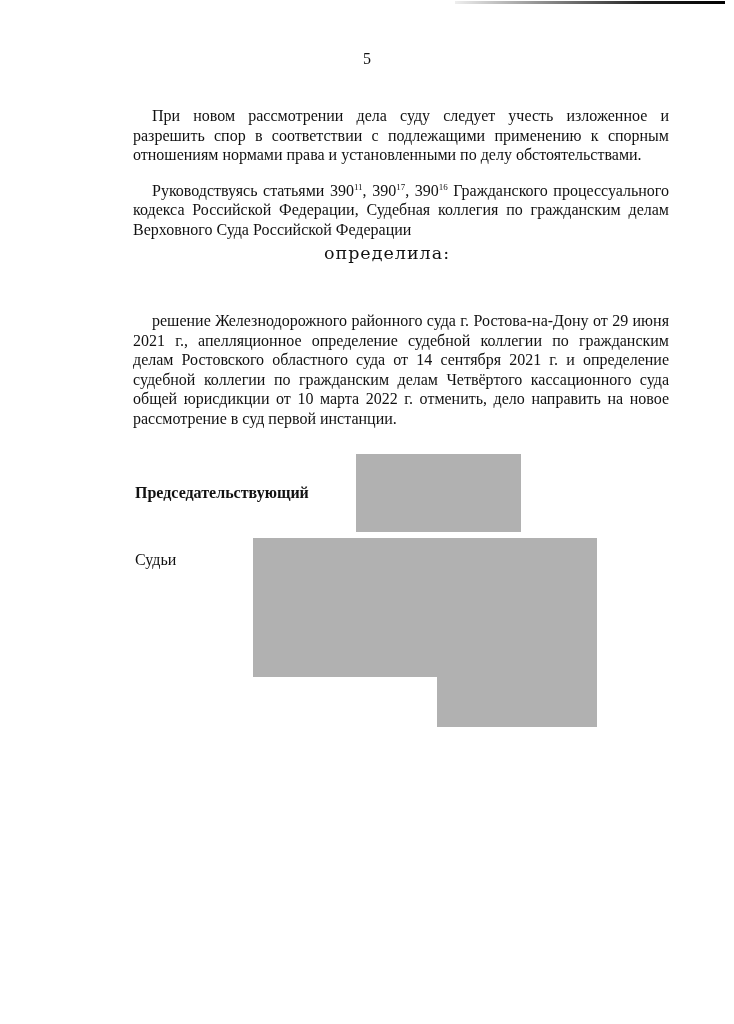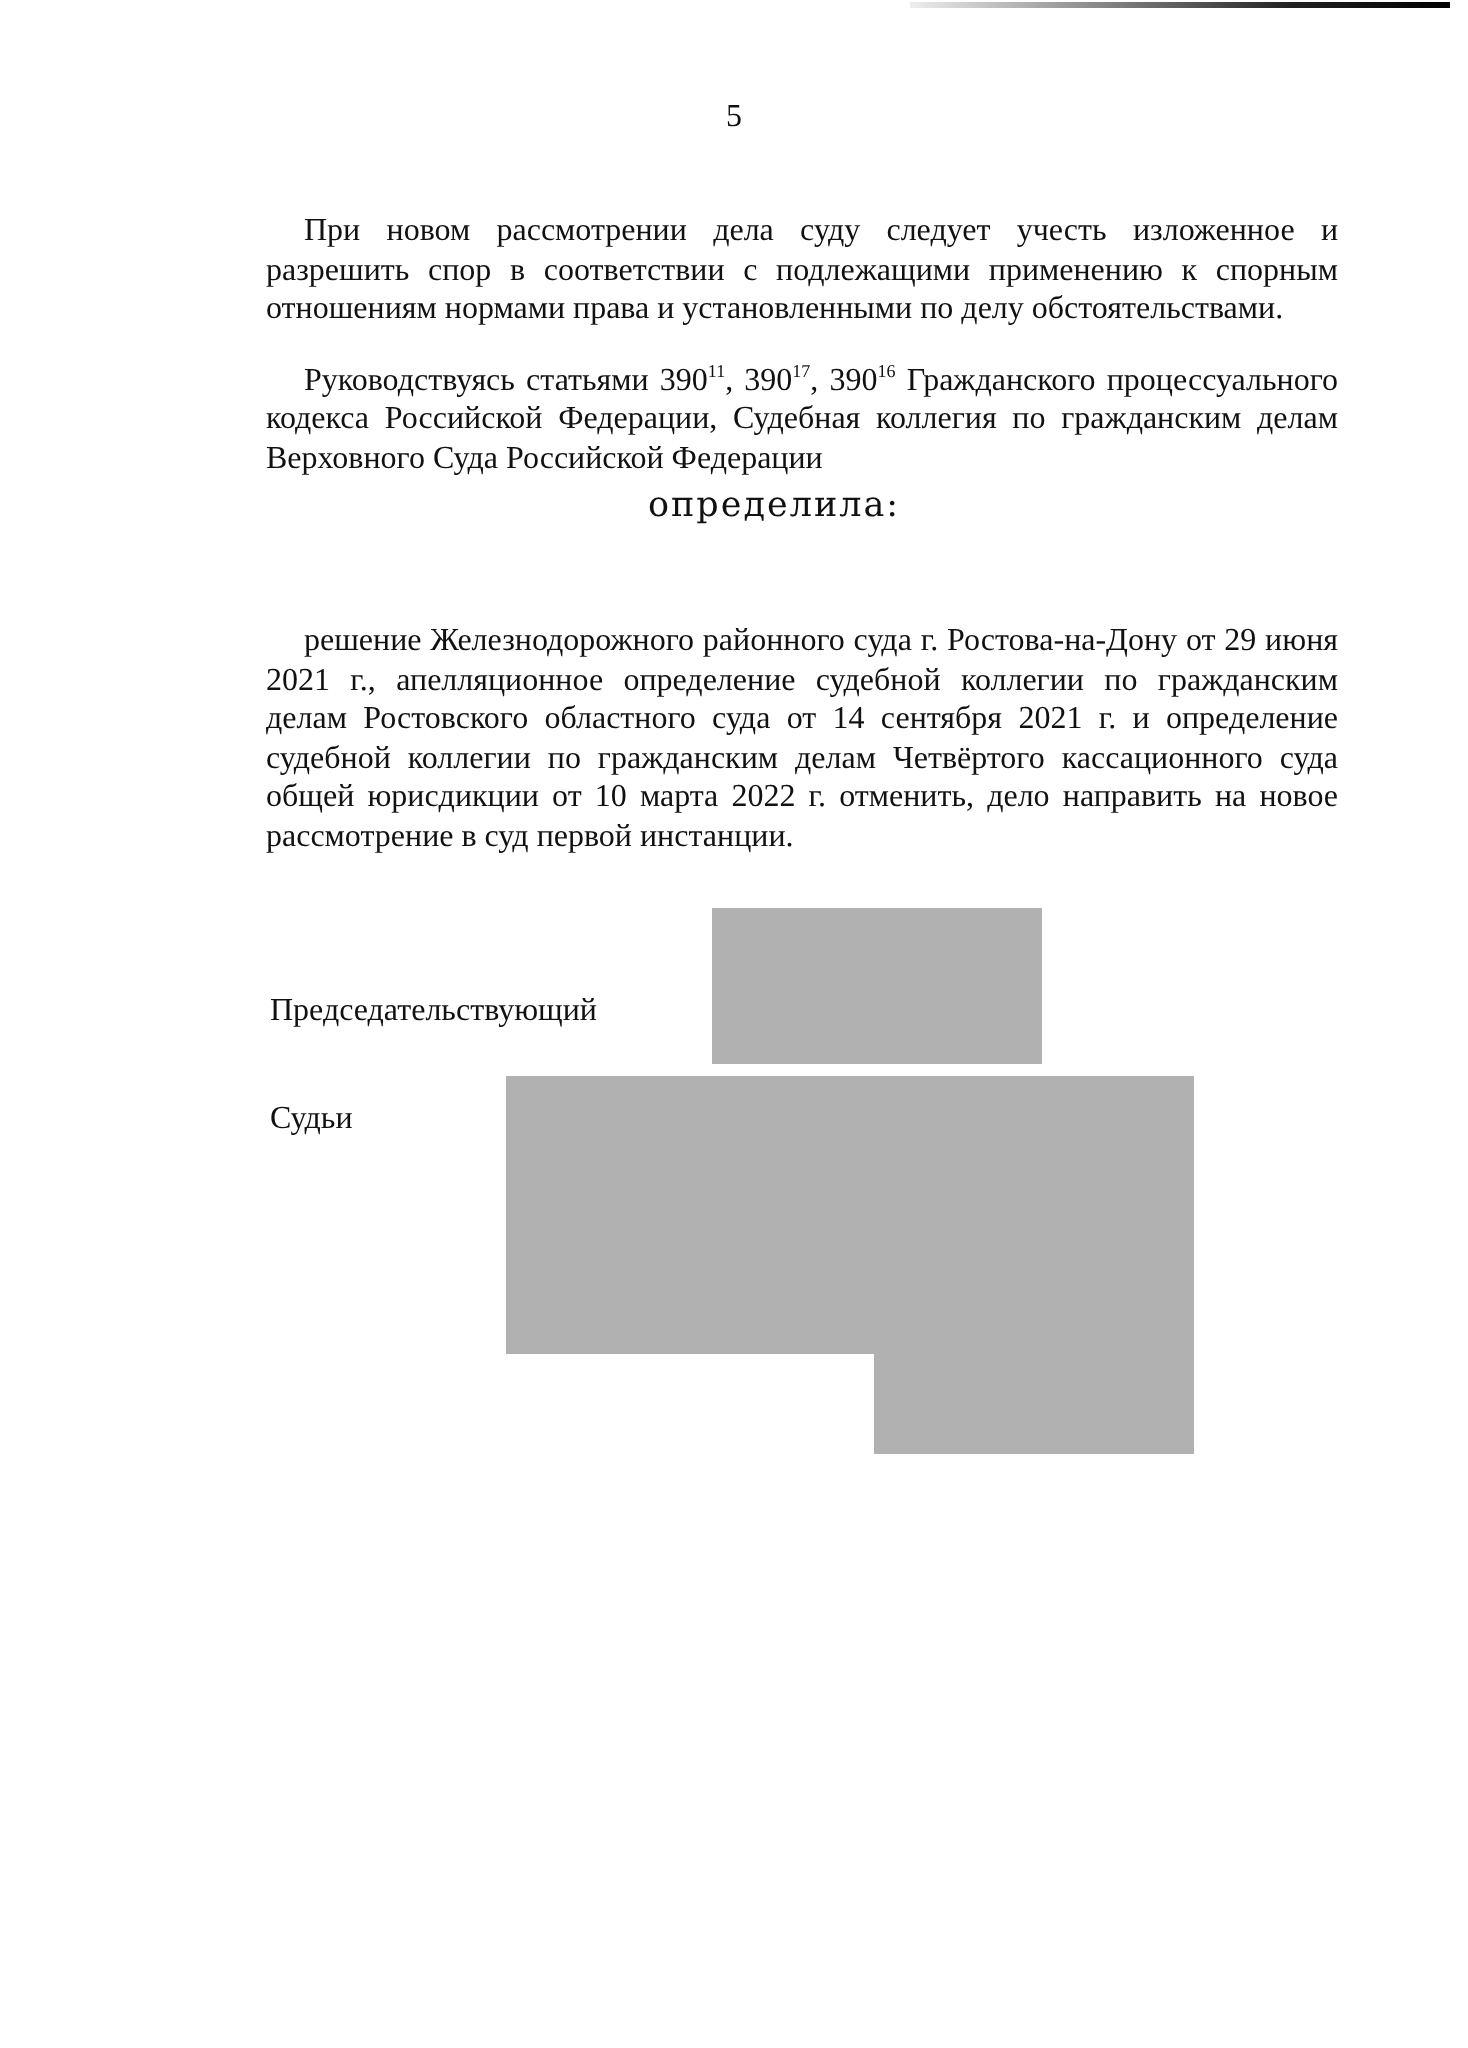--- a/index.html
+++ b/index.html
@@ -29,18 +29,18 @@
   <p class="para">При новом рассмотрении дела суду следует учесть изложенное и разрешить спор в соответствии с подлежащими применению к спорным отношениям нормами права и установленными по делу обстоятельствами.</p>
   <p class="para"><span>Руководствуясь статьями 390</span><sup>11</sup><span>, 390</span><sup>17</sup><span>, 390</span><sup>16</sup><span> Гражданского процессуального кодекса Российской Федерации, Судебная коллегия по гражданским делам Верховного Суда Российской Федерации</span></p>
 </div>
 
 <div class="heading">определила:</div>
 
 <div class="text-block" style="top:295px;">
   <p class="para">решение Железнодорожного районного суда г. Ростова-на-Дону от 29 июня 2021 г., апелляционное определение судебной коллегии по гражданским делам Ростовского областного суда от 14 сентября 2021 г. и определение судебной коллегии по гражданским делам Четвёртого кассационного суда общей юрисдикции от 10 марта 2022 г. отменить, дело направить на новое рассмотрение в суд первой инстанции.</p>
 </div>
 
-<div class="sig-label" style="left:135px; top:497px;">Председательствующий</div>
+<div class="sig-label" style="left:135px; top:484px;font-weight:bold;">Председательствующий</div>
 <div class="sig-label" style="left:135px; top:551px;text-align:right;">Судьи</div>
 
 <div class="redact" style="left:356px; top:454px; width:165px; height:78px;"></div>
 <div class="redact" style="left:253px; top:538px; width:344px; height:139px;"></div>
 <div class="redact" style="left:437px; top:676px; width:160px; height:51px;"></div>
 
 </body></html>

